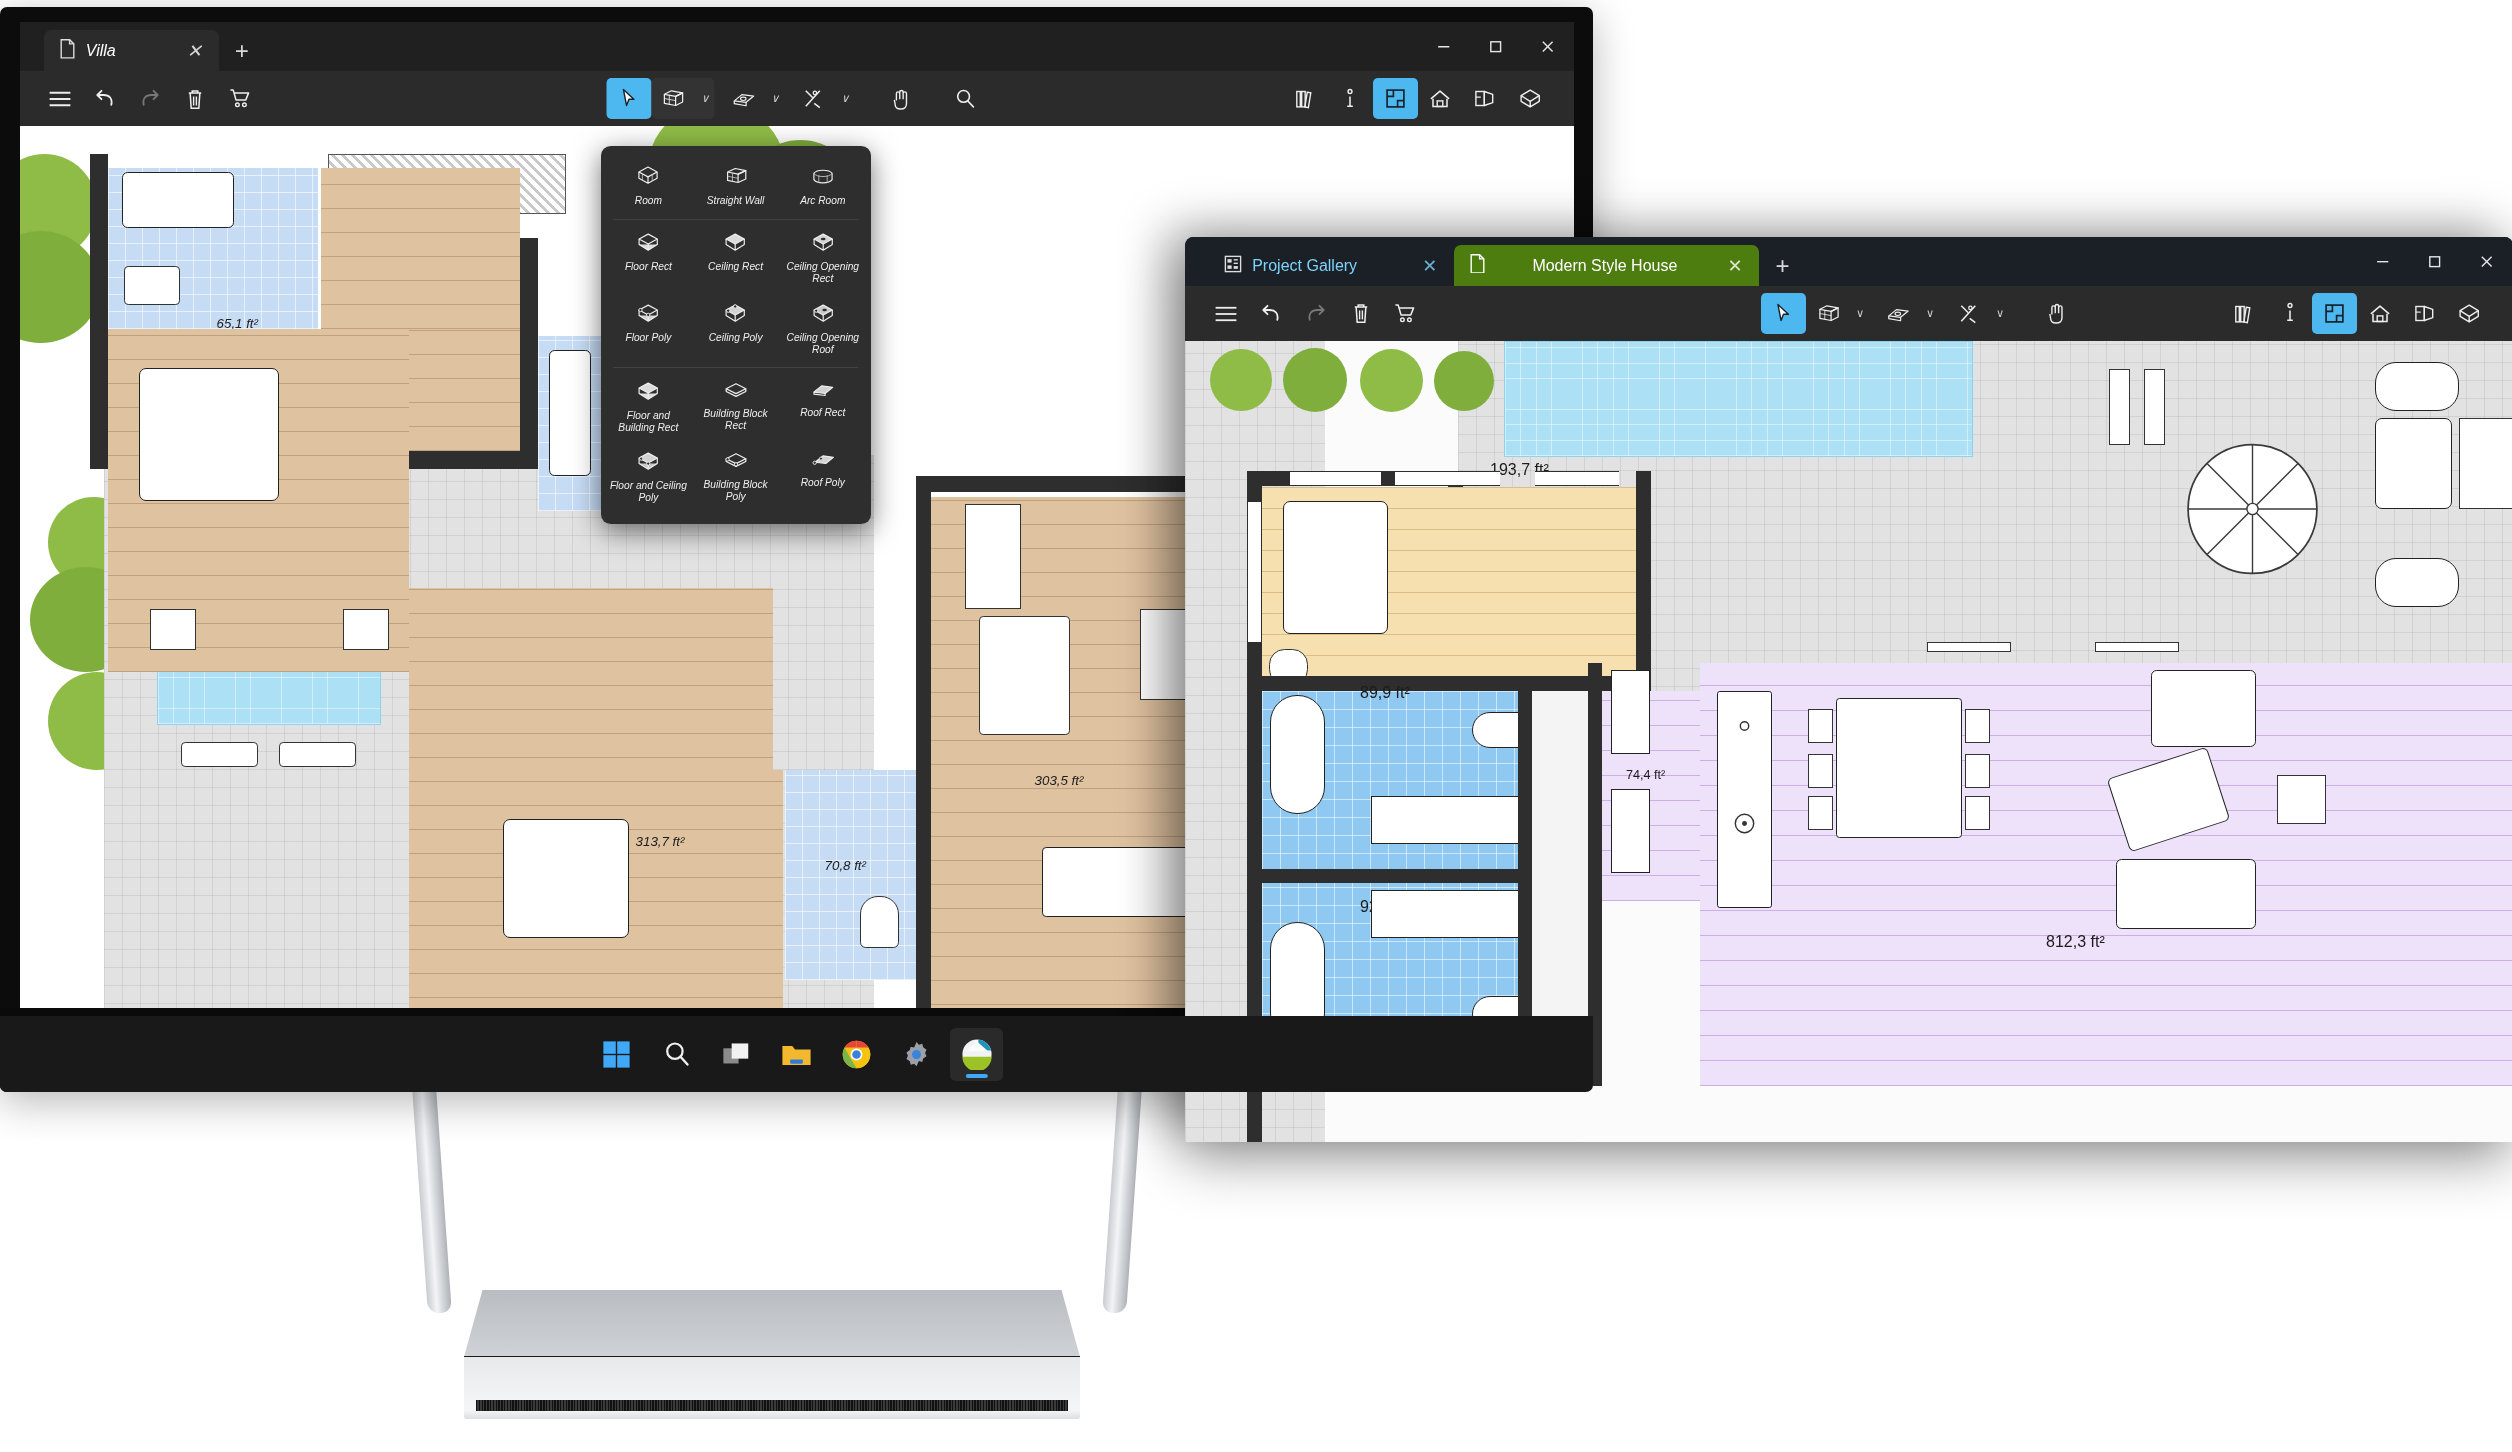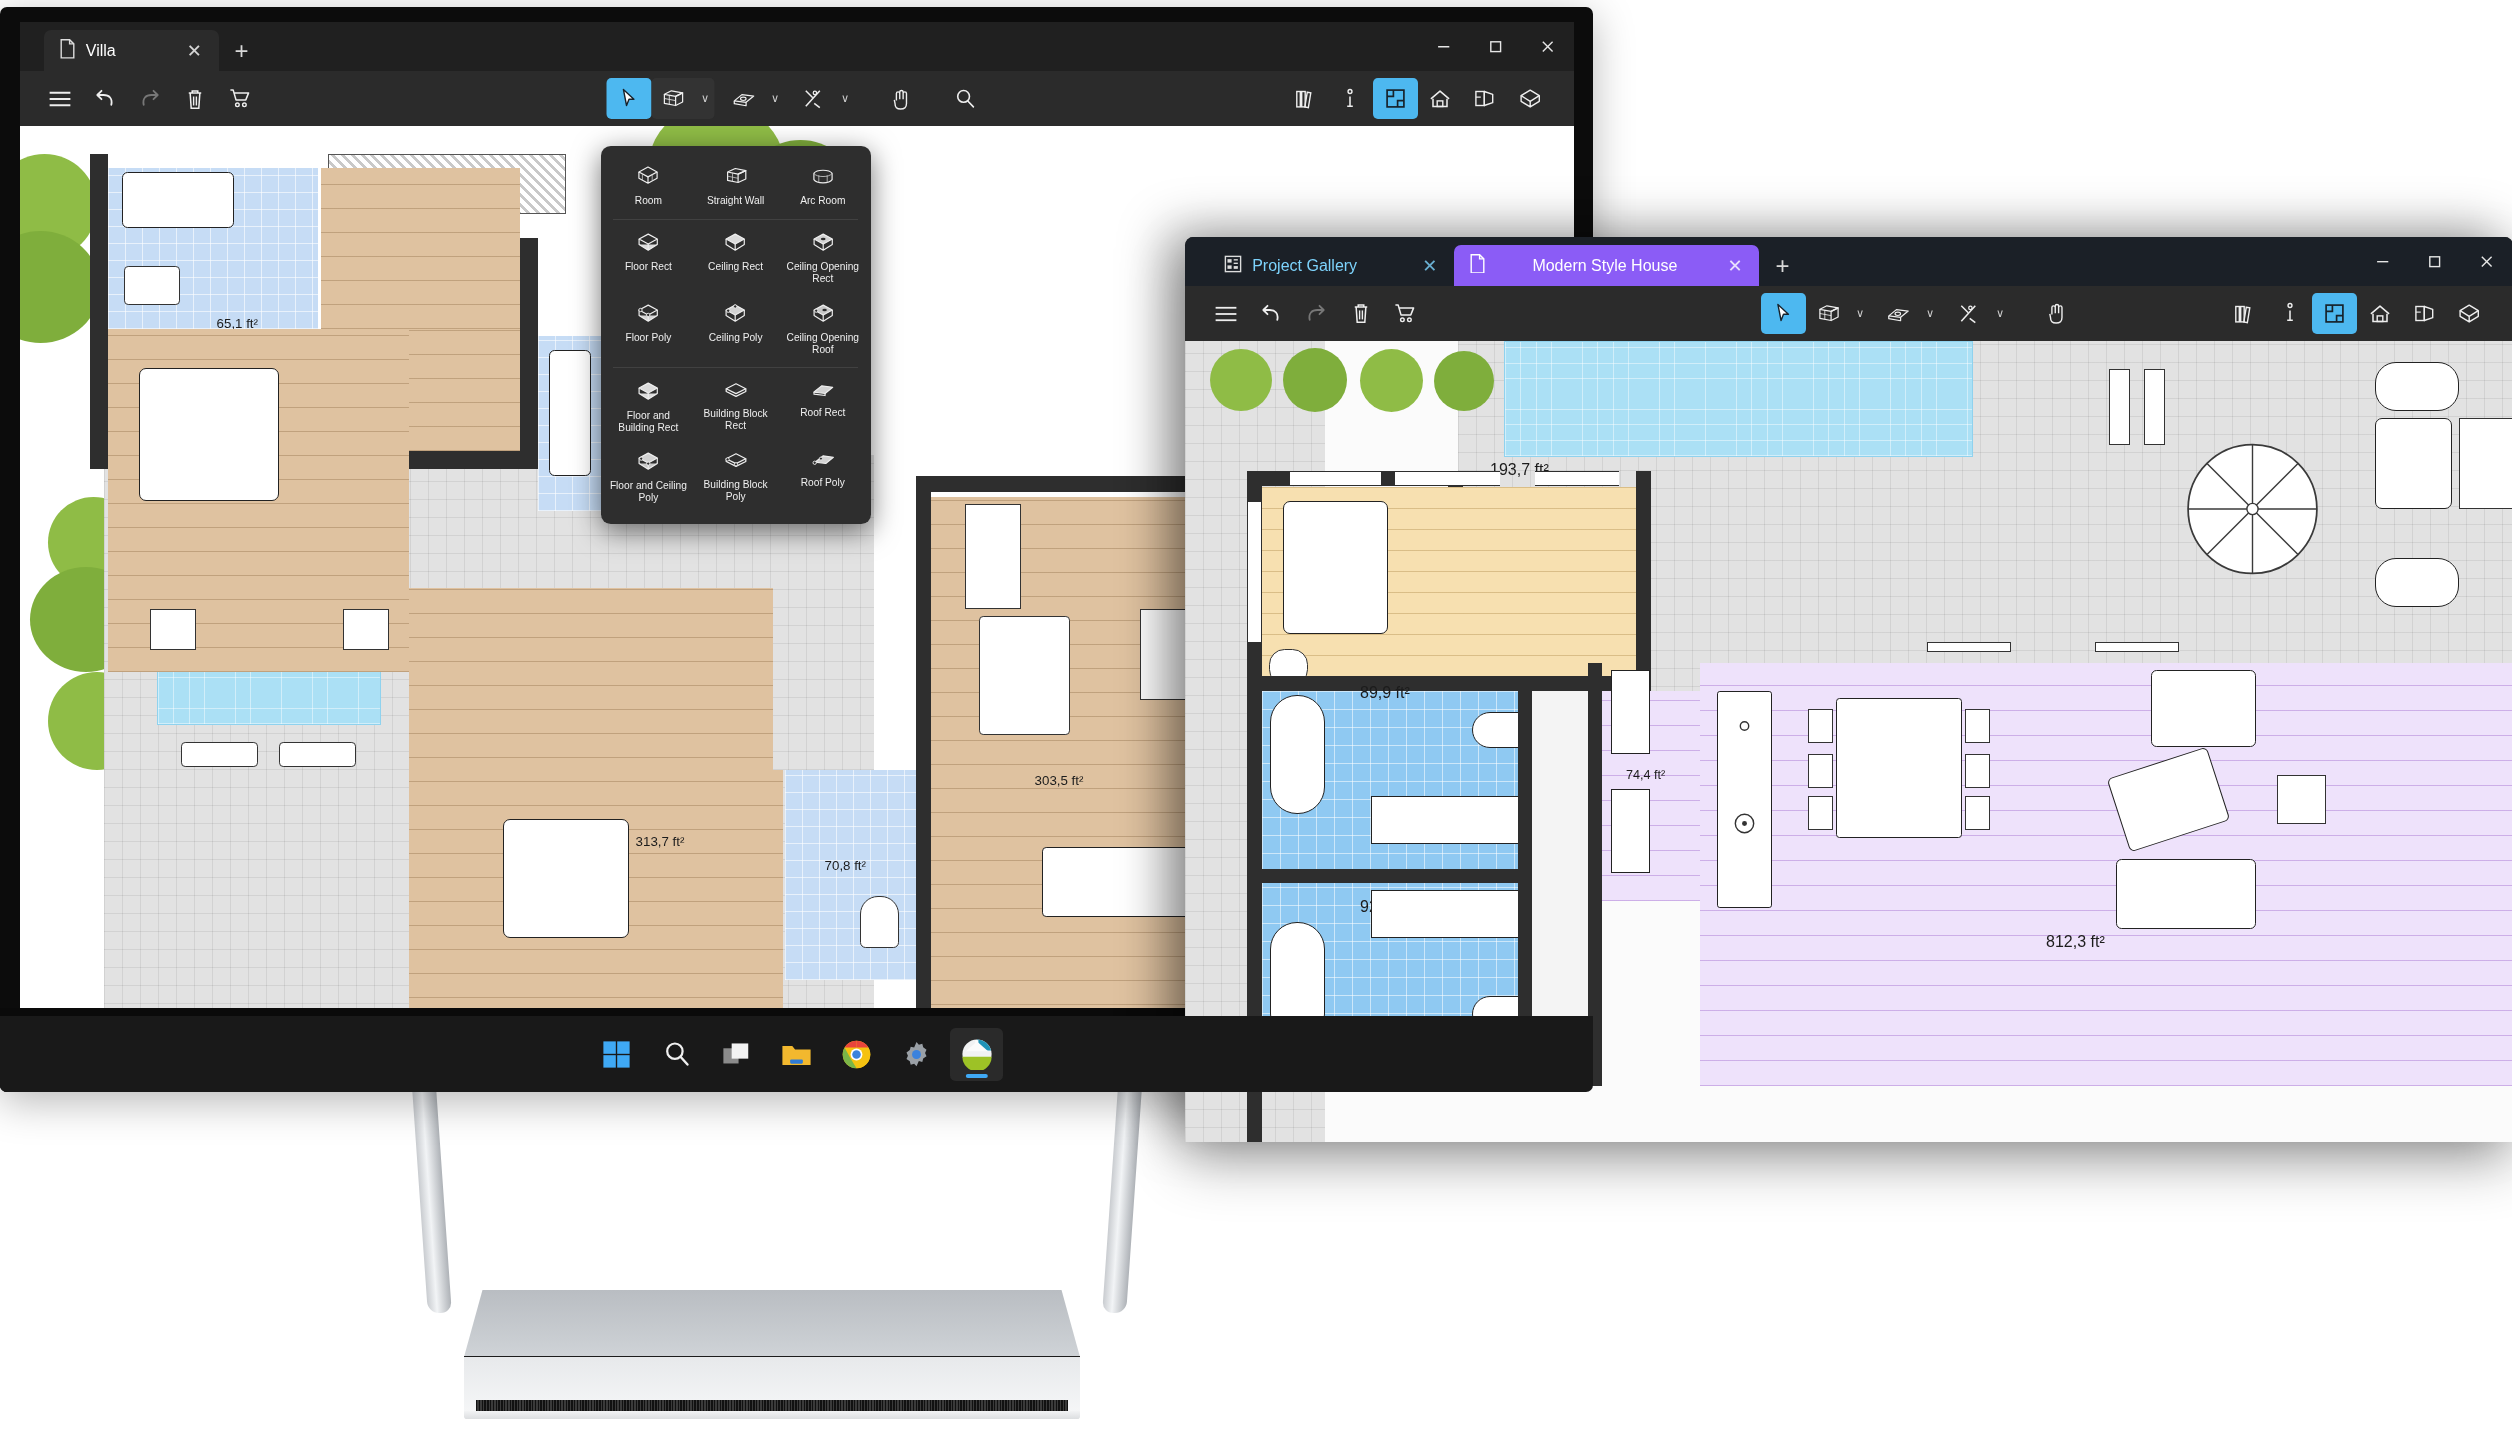--- a/index.html
+++ b/index.html
@@ -5,21 +5,21 @@
   * { box-sizing: border-box; margin: 0; padding: 0; }
   html, body {
     width: 2512px; height: 1452px;
     background: #ffffff;
     font-family: "Liberation Sans", sans-serif;
     overflow: hidden;
   }
   .stage { position: relative; width: 2512px; height: 1452px; background:#fff; }
 
   
-  .monitor { position:absolute; left:0px; top:7px; width:1593px; height:1085px; }
+  .monitor { position:absolute; left:0px; top:7px; width:1593px; height:1085px;font-style:italic; }
   .monitor-screen {
     position:absolute; left:0; top:0; width:1593px; height:1085px;
     background:#0c0c0c; border-radius:7px;
     box-shadow: 0 9.8px 42px rgba(0,0,0,.28);
     overflow:hidden;
   }
   .monitor-bezel-bottom {
     position:absolute; left:0; bottom:0; width:1593px; height:84px; background:#0a0a0a;
   }
   .stand-arm {
@@ -166,21 +166,21 @@
   .tbi.run { background:#2a2a2a; }
   .tbi .dot { position:absolute; bottom:2.8px; left:50%; transform:translateX(-50%); width:22.4px; height:4.2px; border-radius:2.1px; background:#3fa9f5; }
 
   
   .front {
     left:1185px; top:237px; width:1328px; height:905px;
     border-radius:8.4px 8.4px 0 0; box-shadow:-18px -7px 49px rgba(0,0,0,.35), 0 21px 56px rgba(0,0,0,.30);
     overflow:hidden;
   }
   .front .titlebar { background:#1b2027; }
-  .front .tab.active { background:#8b5cf6;gap:46px; }
+  .front .tab.active { background:#4d7c0f;gap:46px; }
 </style>
 </head>
 <body>
 
 <div class="stage">
 
   <div class="monitor">
     <div class="stand-arm"></div>
     <div class="stand-base-top"></div>
     <div class="stand-base-body"></div>

